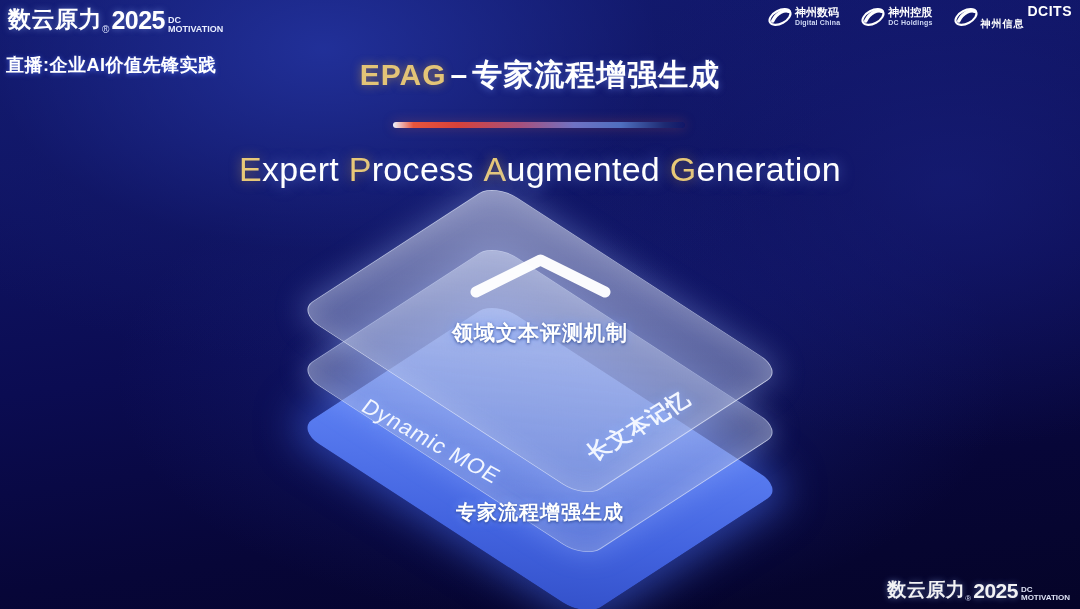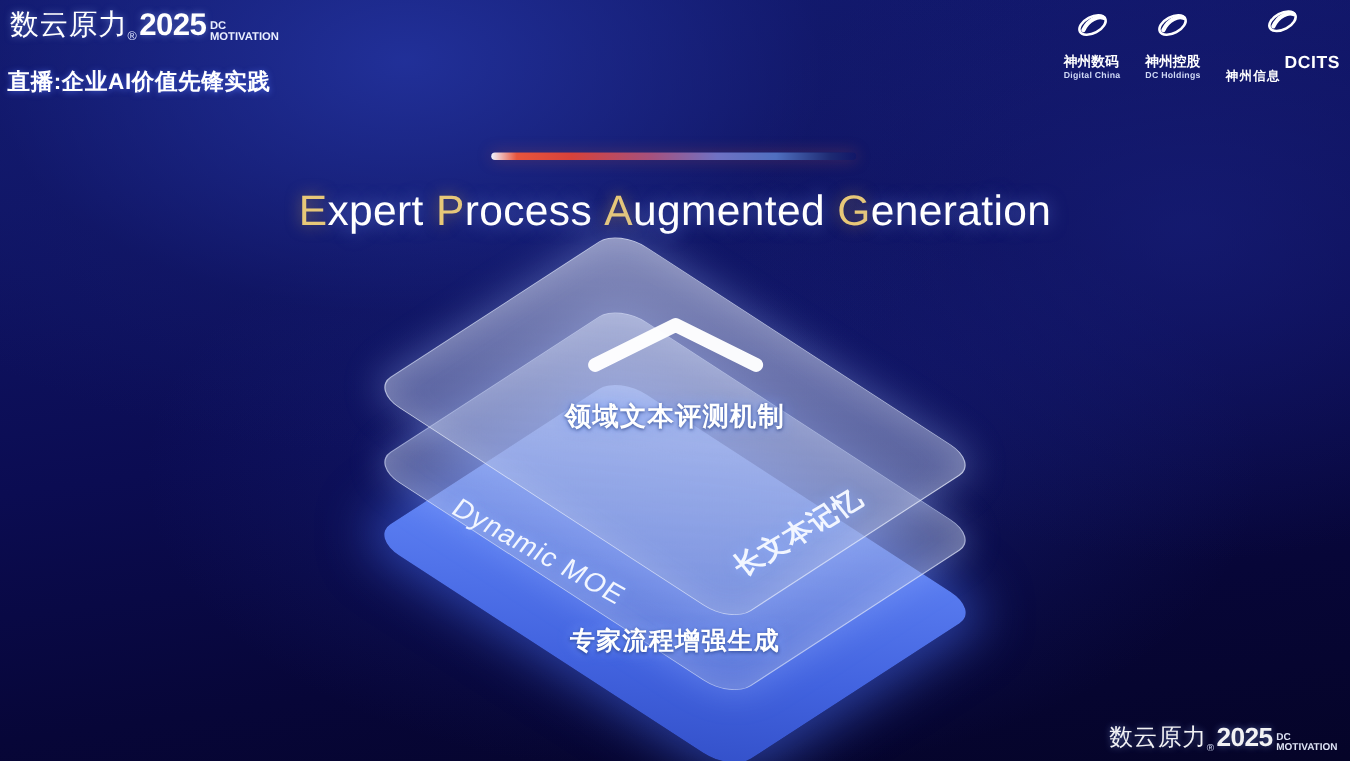--- a/index.html
+++ b/index.html
@@ -11,38 +11,38 @@
   .stage{position:relative;width:1080px;height:609px;overflow:hidden;
     background:
       radial-gradient(ellipse 700px 420px at 30% 8%, rgba(36,52,160,0.85) 0%, rgba(20,28,110,0.35) 48%, rgba(10,10,70,0) 75%),
       radial-gradient(ellipse 520px 380px at 88% 30%, rgba(26,34,128,0.55) 0%, rgba(12,14,78,0) 70%),
       radial-gradient(ellipse 620px 340px at 52% 62%, rgba(40,62,180,0.30) 0%, rgba(10,10,70,0) 72%),
       linear-gradient(172deg, #121a72 0%, #101566 22%, #0b0c52 52%, #070638 78%, #050428 100%);
   }
   
   .hdr{position:absolute;left:0;top:0;width:1080px;height:96px;}
   .brandlogo{display:flex;align-items:flex-end;white-space:nowrap;}
-  .bl-cn{font-weight:normal;color:#ffffff;letter-spacing:.5px;
+  .bl-cn{font-weight:bold;color:#ffffff;letter-spacing:.5px;
     text-shadow:0 0 6px rgba(150,180,255,.55);text-align:right;}
   .bl-reg{color:#dfe6ff;vertical-align:super;}
   .bl-year{font-weight:bold;color:#ffffff;letter-spacing:-0.5px;
     text-shadow:0 0 6px rgba(150,180,255,.5);}
   .bl-sub{display:inline-block;line-height:1.02;color:#e9eeff;font-weight:bold;text-align:left;}
 
   #top-logo{position:absolute;left:8px;top:4px;}
   #top-logo .bl-cn{font-size:23px;}
   #top-logo .bl-reg{font-size:10px;}
   #top-logo .bl-year{font-size:25px;margin-left:2px;}
   #top-logo .bl-sub{font-size:9px;margin-left:3px;margin-bottom:1px;}
 
   #live-line{position:absolute;left:6px;top:53px;font-size:18px;font-weight:bold;
     color:#ffffff;letter-spacing:.5px;text-shadow:0 1px 5px rgba(90,120,255,.7);}
 
   .partners{position:absolute;right:8px;top:4px;display:flex;gap:20px;align-items:center;}
-  .partner{display:flex;align-items:center;gap:12px;flex-direction:column;}
+  .partner{display:flex;align-items:center;gap:2px;}
   .p-mark{width:26px;height:26px;flex:0 0 26px;}
   .p-txt{display:flex;flex-direction:column;line-height:1.08;}
   .p-cn{font-size:11px;font-weight:bold;color:#ffffff;white-space:nowrap;}
   .p-en{font-size:7px;font-weight:bold;color:#cfd8f5;white-space:nowrap;letter-spacing:.2px;}
   .p-cn-big{font-size:14px;font-weight:bold;color:#ffffff;letter-spacing:.5px;margin-left:47px;}
   .p-cn-sm{font-size:10px;font-weight:bold;color:#ffffff;letter-spacing:1px;}
 
   
   #main-title{position:absolute;left:0;top:55px;width:1080px;text-align:center;
     font-size:30px;font-weight:bold;letter-spacing:1px;white-space:nowrap;}
@@ -156,20 +156,23 @@
         </svg>
         <span class="p-txt">
           <span class="p-cn-big">DCITS</span>
           <span class="p-cn-sm">神州信息</span>
         </span>
       </div>
 
     </div>
   </div>
 
+  <div id="main-title">
+    <span class="gold">EPAG</span><span class="dash">–</span><span class="cn">专家流程增强生成</span>
+  </div>
 
   <div id="divider"></div>
 
   <div id="subtitle">
     <span class="cap">E</span><span>xpert</span>&nbsp;<span class="cap">P</span><span>rocess</span>&nbsp;<span class="cap">A</span><span>ugmented</span>&nbsp;<span class="cap">G</span><span>eneration</span>
   </div>
 
   <div class="stack">
 
     <div class="layer" id="layer-bottom">

